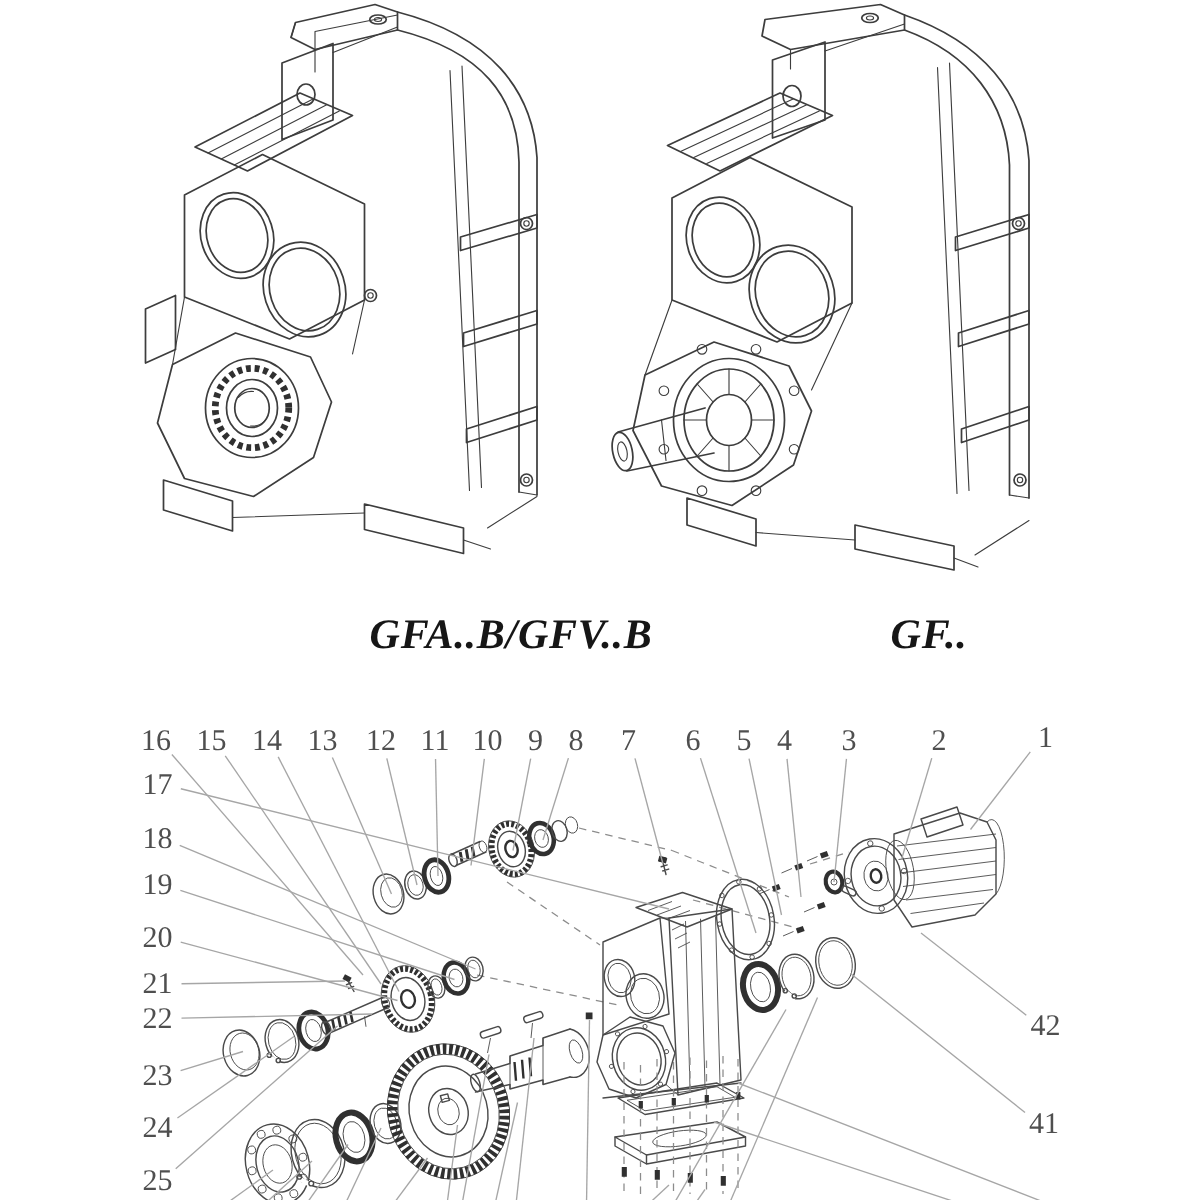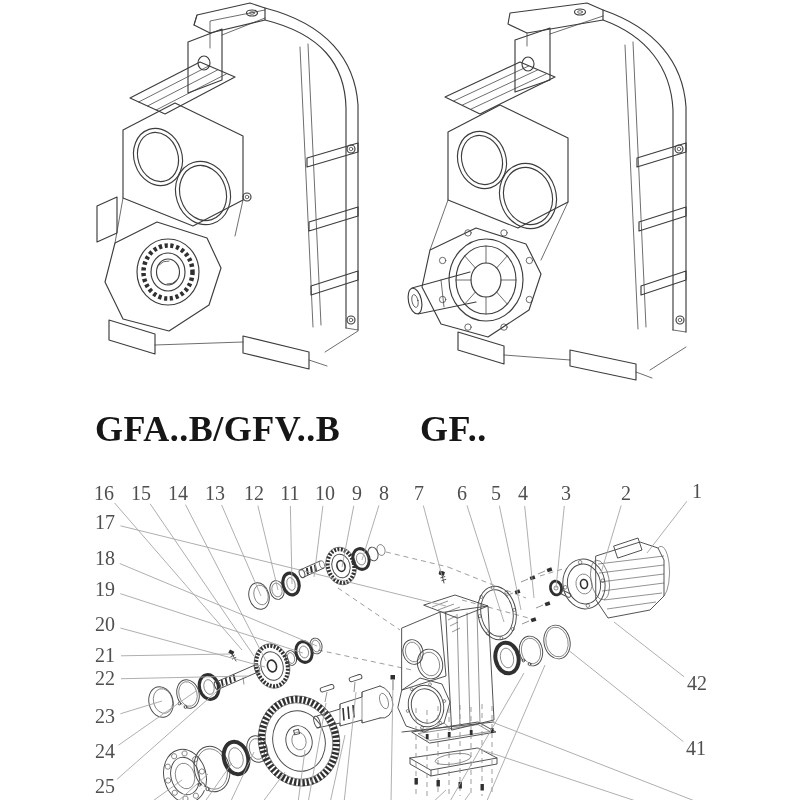--- a/index.html
+++ b/index.html
@@ -1,23 +1,23 @@
 <!DOCTYPE html>
 <html style="--bg: #ffffff; --draw: #3d3d3d; --part: #4a4a4a; --dark: #303030; --dashc: #8c8c8c; --title: #161616;"><head>
 <meta charset="utf-8">
 <style>
   html,body{margin:0;padding:0;background:#fff;}
   .page{position:relative;width:800px;height:800px;background:var(--bg,#fff);overflow:hidden;
         font-family:"Liberation Serif", serif;}
   svg{position:absolute;overflow:visible;}
   .titles{position:absolute;top:408px;left:0;width:800px;height:52px;}
-  .title{position:absolute;font-weight:bold;font-size:36px;color:var(--title,#161616);
-         letter-spacing:0.5px;text-align:left;white-space:nowrap;}
+  .title{position:absolute;font-weight:bold;font-size:28px;color:var(--title,#161616);
+         letter-spacing:0.5px;text-align:right;white-space:nowrap;font-style:italic;}
   .title.left{left:95px;width:340px;}
-  .title.right{left:420px;width:250px;}
+  .title.right{left:395px;width:250px;}
   
   .ln{fill:none;stroke:var(--draw,#3d3d3d);stroke-width:1.15;stroke-linejoin:round;stroke-linecap:round;}
   .lt{fill:none;stroke:var(--draw,#3d3d3d);stroke-width:.75;stroke-linejoin:round;stroke-linecap:round;}
   .pl{fill:none;stroke:var(--part,#4a4a4a);stroke-width:.95;stroke-linejoin:round;stroke-linecap:round;}
   .pt{fill:none;stroke:var(--part,#4a4a4a);stroke-width:.6;}
   .dk{fill:none;stroke:var(--dark,#303030);}
   .fd{fill:var(--dark,#303030);stroke:none;}
   .dash{fill:none;stroke:var(--dashc,#8c8c8c);stroke-width:.85;stroke-dasharray:5 4;}
   .gap{stroke:#fff;stroke-width:3;stroke-linecap:round;}
 </style>

